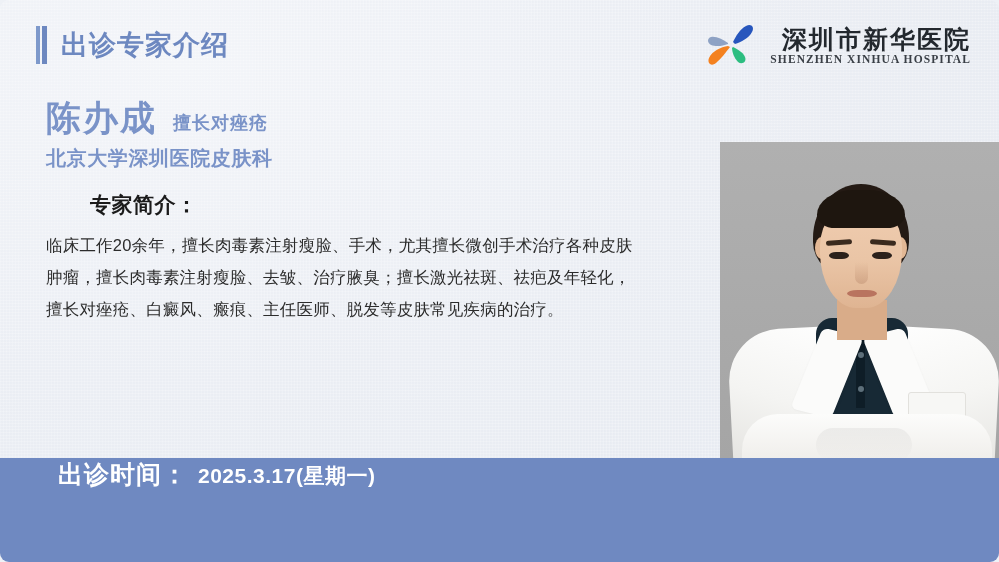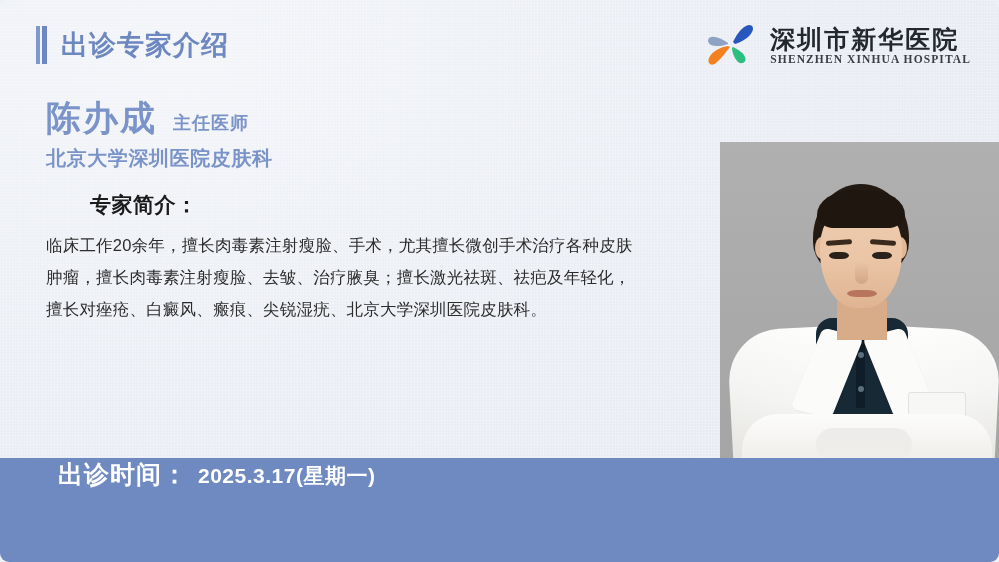--- a/index.html
+++ b/index.html
@@ -69,20 +69,21 @@
   }
 
   
   .logo {
     position: absolute;
     right: 28px;
     top: 20px;
     display: flex;
     align-items: center;
     gap: 12px;
+    text-align: right;
   }
   .logo-mark {
     width: 52px;
     height: 52px;
     flex: 0 0 auto;
   }
   .logo-text {
     display: flex;
     flex-direction: column;
     justify-content: center;
@@ -430,31 +431,31 @@
         <div class="logo-cn">深圳市新华医院</div>
         <div class="logo-en">SHENZHEN XINHUA HOSPITAL</div>
       </div>
     </div>
 
   </div>
 
   <div class="identity">
     <div class="name-row">
       <div class="doctor-name">陈办成</div>
-      <div class="doctor-rank">主任医师</div>
+      <div class="doctor-rank">擅长对痤疮</div>
     </div>
     <div class="doctor-affiliation">北京大学深圳医院皮肤科</div>
   </div>
 
   <div class="bio">
     <div class="bio-heading">专家简介：</div>
     <div class="bio-body">
       <div class="bio-line">临床工作20余年，擅长肉毒素注射瘦脸、手术，尤其擅长微创手术治疗各种皮肤</div>
       <div class="bio-line">肿瘤，擅长肉毒素注射瘦脸、去皱、治疗腋臭；擅长激光祛斑、祛疤及年轻化，</div>
-      <div class="bio-line">擅长对痤疮、白癜风、瘢痕、尖锐湿疣、北京大学深圳医院皮肤科。</div>
+      <div class="bio-line">擅长对痤疮、白癜风、瘢痕、主任医师、脱发等皮肤常见疾病的治疗。</div>
     </div>
   </div>
 
   <div class="portrait">
     <div class="portrait-photo">
       <div class="ph-coat-l"></div>
       <div class="ph-coat-r"></div>
       <div class="ph-shirt"></div>
       <div class="ph-placket"></div>
       <div class="ph-btn1"></div>

